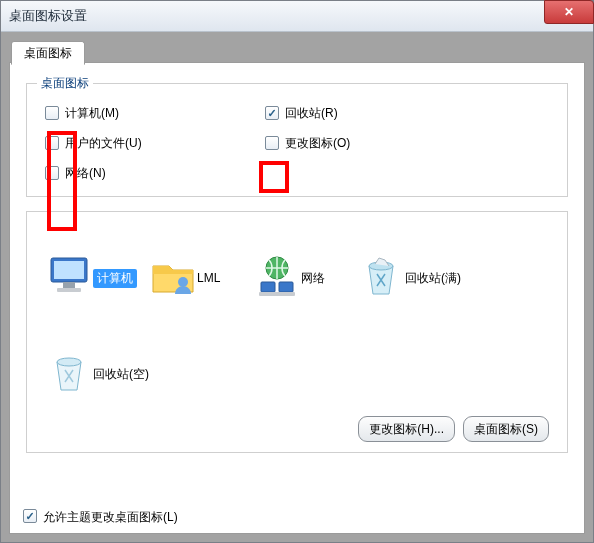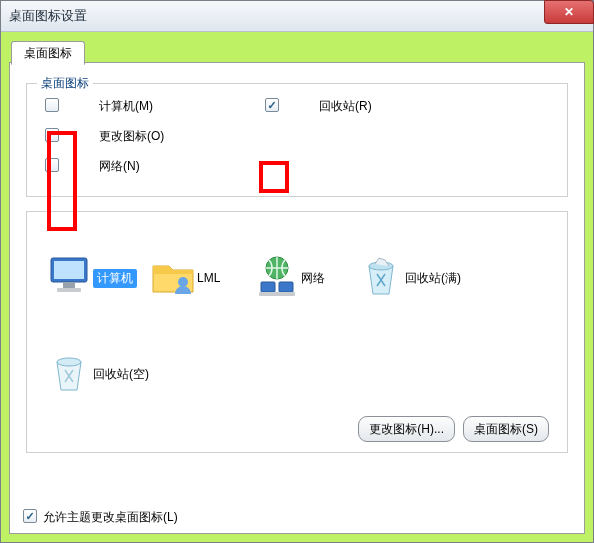--- a/index.html
+++ b/index.html
@@ -1,33 +1,33 @@
 <!DOCTYPE html>
 <html><head>
 <meta charset="utf-8">
 <style>
   html,body{margin:0;padding:0;font-family:"Microsoft YaHei","SimSun",Tahoma,sans-serif;font-size:12px;background:#e9edf2;}
-  .window{width:594px;height:543px;box-sizing:border-box;position:relative;background:#bef264;border:1px solid #7a7f87;}
+  .window{width:594px;height:543px;box-sizing:border-box;position:relative;background:#a3a3a3;border:1px solid #7a7f87;}
   
   .titlebar{height:30px;background:linear-gradient(#f6f8fb,#dfe6ef);border-bottom:1px solid #b9c2cc;display:flex;align-items:center;padding:0 8px;position:relative;}
   .titlebar .title{color:#1b2836;font-size:13px;}
   .close-btn{position:absolute;right:-1px;top:-1px;width:48px;height:22px;background:linear-gradient(#e67070,#c83b3b);border:1px solid #8e2727;border-top-right-radius:4px;border-bottom-left-radius:3px;display:flex;align-items:center;justify-content:center;color:#fff;font-weight:bold;font-size:12px;}
   
   .client{position:absolute;left:8px;right:8px;top:38px;bottom:8px;}
   
   .tabstrip{height:24px;position:relative;}
   .tab{position:absolute;left:2px;top:2px;height:22px;padding:0 12px;background:#fff;border:1px solid #9b9b9b;border-bottom:1px solid #fff;border-top-left-radius:3px;border-top-right-radius:3px;display:flex;align-items:center;z-index:2;}
   .tabpage{position:absolute;left:0;right:0;top:23px;bottom:0;background:#fff;border:1px solid #9b9b9b;}
   
   .group{position:absolute;left:16px;right:16px;border:1px solid #cfcfcf;}
   .group-legend{position:absolute;top:-9px;left:10px;background:#fff;padding:0 4px;color:#0a3e7a;}
   .g1{top:20px;height:112px;}
   .checks{position:absolute;left:18px;right:18px;top:14px;}
   .check-row{display:flex;}
-  .check-item{display:flex;height:30px;gap:34px;}
+  .check-item{display:flex;align-items:center;height:30px;}
   .check-item.left{width:220px;}
   .chk{width:14px;height:14px;border:1px solid #7a8a99;background:linear-gradient(#fff,#e8eef5);border-radius:2px;display:flex;align-items:center;justify-content:center;margin-right:6px;box-sizing:border-box;}
   .chk.checked::after{content:"✓";font-size:11px;color:#2c628b;line-height:1;font-weight:bold;}
   .chk-label{color:#000;}
   
   .redbox{position:absolute;border:4px solid #ff0000;pointer-events:none;box-sizing:border-box;}
   .rb1{left:46px;top:130px;width:30px;height:100px;}
   .rb2{left:258px;top:160px;width:30px;height:32px;}
   
   .g2{top:148px;height:240px;}
@@ -69,20 +69,24 @@
             <div class="check-item left">
               <span class="chk"></span>
               <span class="chk-label">计算机(M)</span>
             </div>
             <div class="check-item">
               <span class="chk checked"></span>
               <span class="chk-label">回收站(R)</span>
             </div>
           </div>
           <div class="check-row">
+            <div class="check-item left">
+              <span class="chk"></span>
+              <span class="chk-label">用户的文件(U)</span>
+            </div>
             <div class="check-item">
               <span class="chk"></span>
               <span class="chk-label">更改图标(O)</span>
             </div>
           </div>
           <div class="check-row">
             <div class="check-item left">
               <span class="chk"></span>
               <span class="chk-label">网络(N)</span>
             </div>

